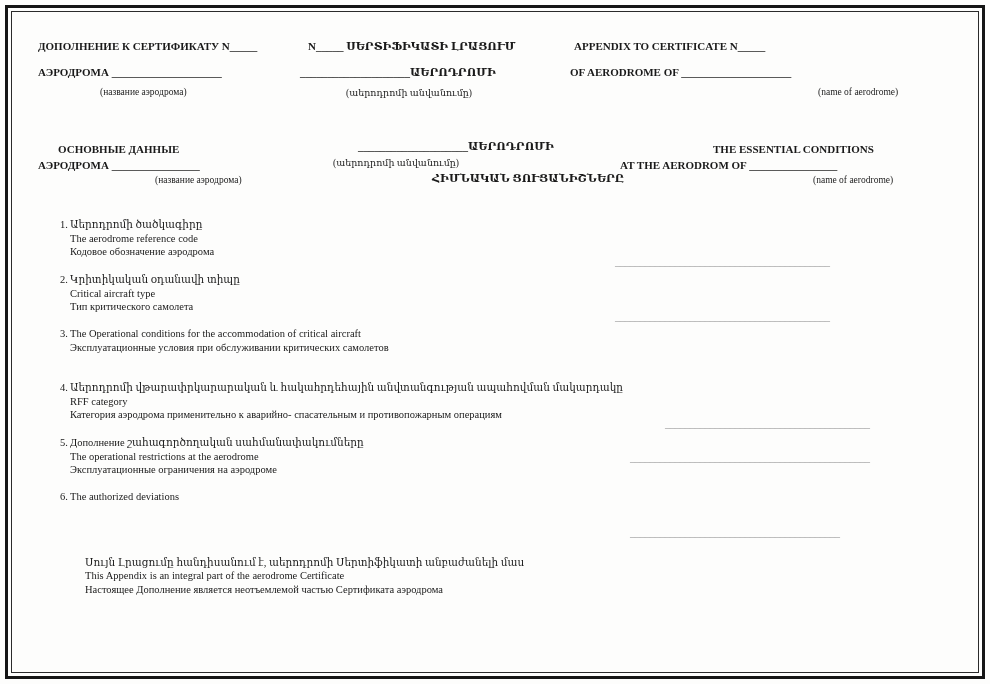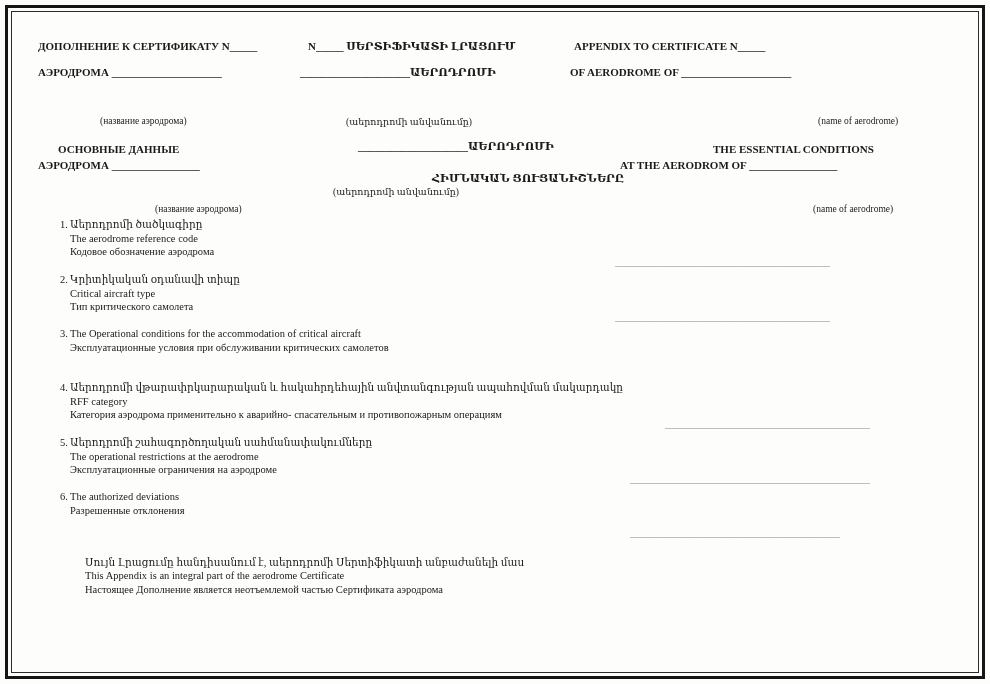--- a/index.html
+++ b/index.html
@@ -17,21 +17,21 @@
     border: 3px solid #151515;
     pointer-events: none;
   }
   .frame-inner {
     position: absolute; inset: 11px;
     border: 1px solid #2b2b2b;
     pointer-events: none;
   }
   .abs { position: absolute; white-space: nowrap; font-size: 11px; }
   .bold { font-weight: bold; }
-  .cap { font-size: 9.5px; color: #222; margin-top: 29px; }
+  .cap { font-size: 9.5px; color: #222; }
   .item {
     position: absolute;
     left: 60px;
     width: 540px;
     font-size: 10.5px;
     line-height: 13.5px;
   }
   .item .num {
     position: absolute;
     left: 0; top: 0;
@@ -118,32 +118,31 @@
       <div>Աերոդրոմի վթարափրկարարական և հակահրդեհային անվտանգության ապահովման մակարդակը</div>
       <div>RFF category</div>
       <div>Категория аэродрома применительно к аварийно- спасательным и противопожарным операциям</div>
     </div>
   </div>
   <div class="blank" style="left:665px; top:398px">_________________________________________</div>
 
   <div class="item" style="top:436px">
     <span class="num">5.</span>
     <div class="itext">
-      <div>Աերոդրոմի շահագործողական սահմանափակումները</div>
+      <div>Дополнение շահագործողական սահմանափակումները</div>
       <div>The operational restrictions at the aerodrome</div>
       <div>Эксплуатационные ограничения на аэродроме</div>
     </div>
   </div>
-  <div class="blank" style="left:630px; top:453px">________________________________________________</div>
+  <div class="blank" style="left:630px; top:432px">________________________________________________</div>
 
   <div class="item" style="top:490px">
     <span class="num">6.</span>
     <div class="itext">
       <div>The authorized deviations</div>
-      <div>Разрешенные отклонения</div>
     </div>
   </div>
   <div class="blank" style="left:630px; top:507px">__________________________________________</div>
 
   <div class="footer-line" style="top:556px">Սույն Լրացումը հանդիսանում է, աերոդրոմի Սերտիֆիկատի անբաժանելի մաս</div>
   <div class="footer-line" style="top:570px">This Appendix is an integral part of the aerodrome Certificate</div>
   <div class="footer-line" style="top:584px">Настоящее Дополнение является неотъемлемой частью Сертификата аэродрома</div>
 </div>
 
 </body></html>

